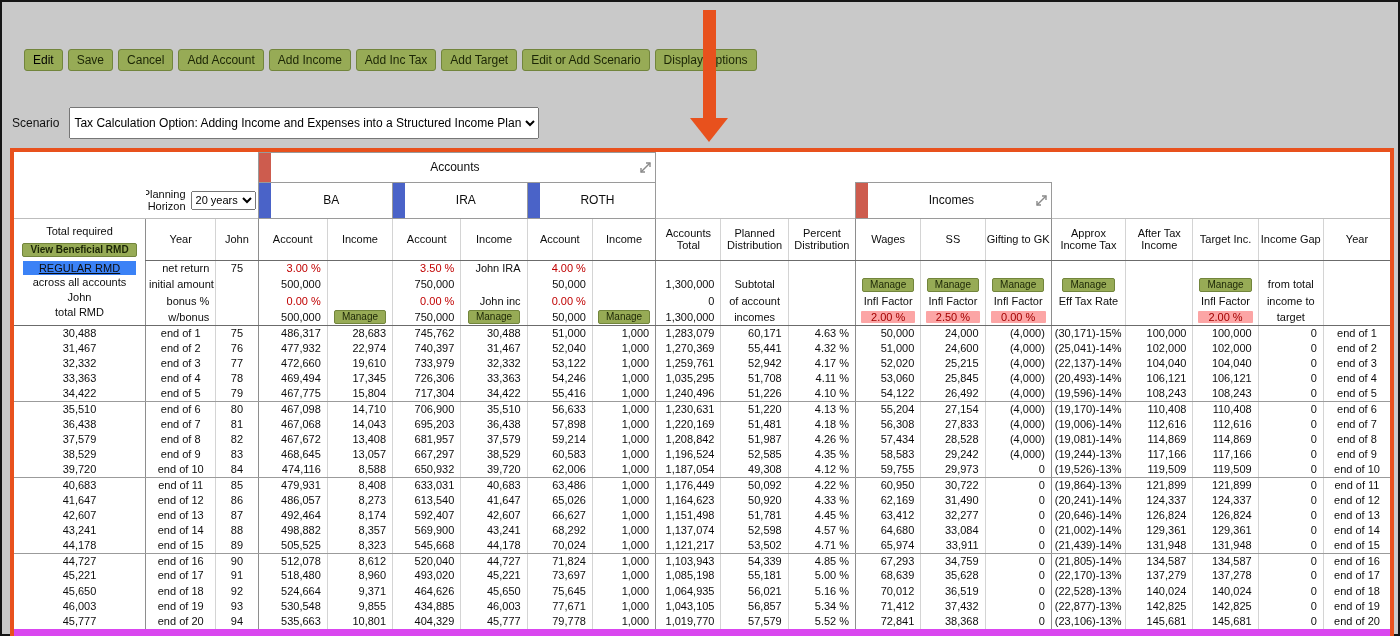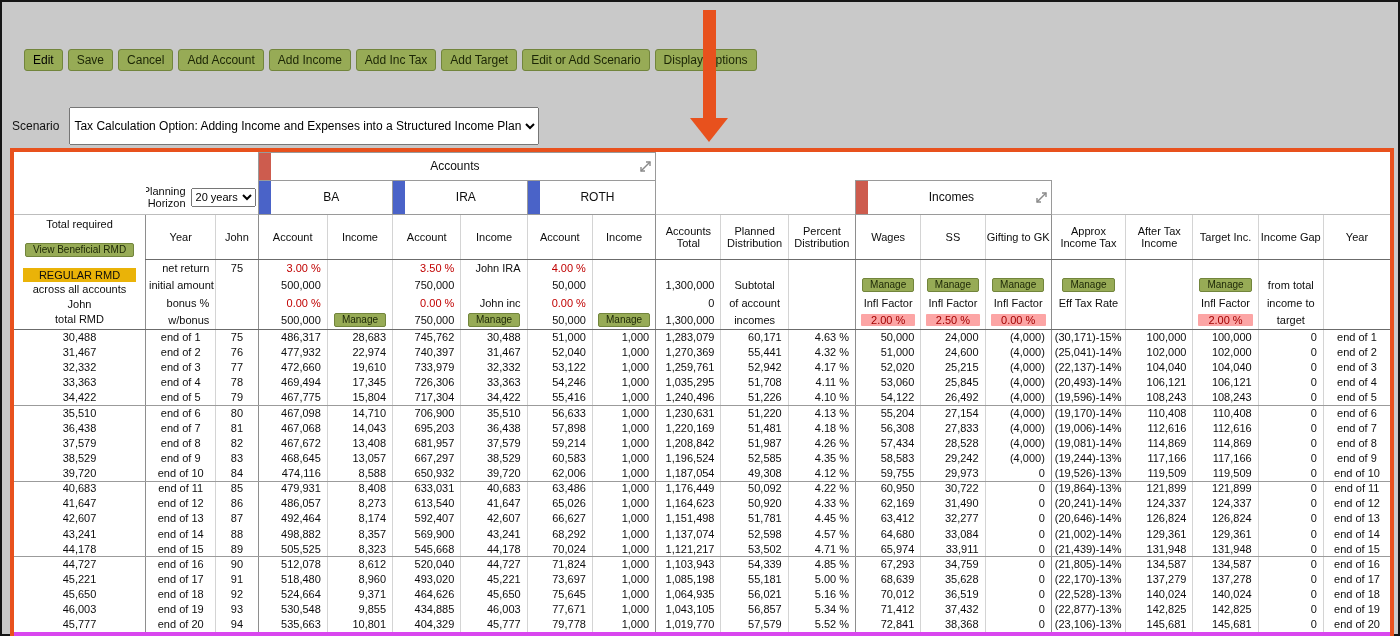--- a/index.html
+++ b/index.html
@@ -5,21 +5,21 @@
   *{box-sizing:border-box;margin:0;padding:0;}
   html,body{width:1400px;height:636px;overflow:hidden;}
   body{font-family:"Liberation Sans",sans-serif;background:#fff;}
   .frame{position:relative;width:1400px;height:636px;background:#c9c9c9;border:2px solid #151515;}
   .page-title{position:absolute;left:22px;top:7px;font-size:27px;font-weight:bold;color:#3b3b3b;}
   .toolbar{position:absolute;left:22px;top:47px;display:flex;gap:5px;}
   .btn{display:inline-block;background:#97ab56;border:1px solid #72853c;border-radius:3px;color:#1c2606;font-size:12px;line-height:14px;padding:3px 8px;font-family:inherit;cursor:pointer;white-space:nowrap;}
   .btn.disabled{color:#000000;}
   .btn.mng,.btn.sm{font-size:10px;line-height:12px;padding:0 7px;border-radius:2px;}
   .scenario-row{position:absolute;left:10px;top:105px;display:flex;align-items:center;gap:10px;font-size:12px;color:#111;}
-  .scenario-select{width:470px;height:38px;font-size:12px;font-family:inherit;}
+  .scenario-select{width:470px;height:32px;font-size:12px;font-family:inherit;}
   .callout-arrow{position:absolute;left:688px;top:8px;width:38px;}
   .callout-arrow .shaft{width:13px;height:108px;background:#e8511d;margin:0 auto;}
   .callout-arrow .head{width:0;height:0;border-left:19px solid transparent;border-right:19px solid transparent;border-top:24px solid #e8511d;}
   .planner{position:absolute;left:8px;top:146px;width:1384px;height:505px;background:#fff;border:4px solid #e8511d;}
   table{width:100%;height:100%;border-collapse:collapse;table-layout:fixed;font-size:11px;color:#0d0d0d;}
   td{padding:0 3px;white-space:nowrap;overflow:hidden;line-height:13px;}
   .nob{border:none;}
   .r-grp1{height:28px;}
   .r-grp2{height:34px;}
   .r-colhdr{height:38px;}
@@ -35,22 +35,22 @@
   .grp-icon{margin-right:3px;display:flex;cursor:pointer;}
   .ph-cell{padding:0 2px 0 0;}
   .ph-flex{display:flex;align-items:center;justify-content:flex-end;gap:5px;height:100%;}
   .ph-label{font-size:11px;text-align:right;line-height:12px;}
   .ph-select{font-size:11px;height:19px;font-family:inherit;}
   .r-colhdr td{border-left:1px solid #d4d4d4;border-bottom:1px solid #6b6b6b;border-top:1px solid #bdbdbd;text-align:center;vertical-align:middle;white-space:normal;line-height:12px;padding:2px 1px;}
   tr.setup td{border-left:1px solid #d4d4d4;}
   tr.setup-last td{border-bottom:1px solid #6b6b6b;}
   .left-stack{border-left:none !important;vertical-align:top;text-align:center;padding:3px 4px 0 4px;white-space:nowrap;}
   .left-stack>div{line-height:15px;}
-  .left-stack .btn{margin:11px 0;}
-  .regular-rmd{background:#eab308;margin:0 8px;line-height:14px !important;}
+  .left-stack .btn{margin:4px 0;font-weight:bold;}
+  .regular-rmd{background:#3b82f6;margin:0 8px;line-height:14px !important;text-decoration:underline;}
   #rows td,tfoot td{border-left:1px solid #d4d4d4;}
   #rows td:first-child,tfoot td:first-child{border-left:none;}
   .sec{border-left:1px solid #8e8e8e !important;}
   #rows tr.group-end td{border-bottom:1px solid #9b9b9b;}
   tfoot td{border-top:7px solid #d946ef;font-weight:bold;}
   .num{text-align:right;padding-right:6px;}
   .ctr{text-align:center;}
   .red{color:#c00000;}
   .orange{margin:1px 2px;background:#fca5a5;color:#a20000;text-align:center;line-height:12px;border-radius:1px;cursor:pointer;}
 </style>

